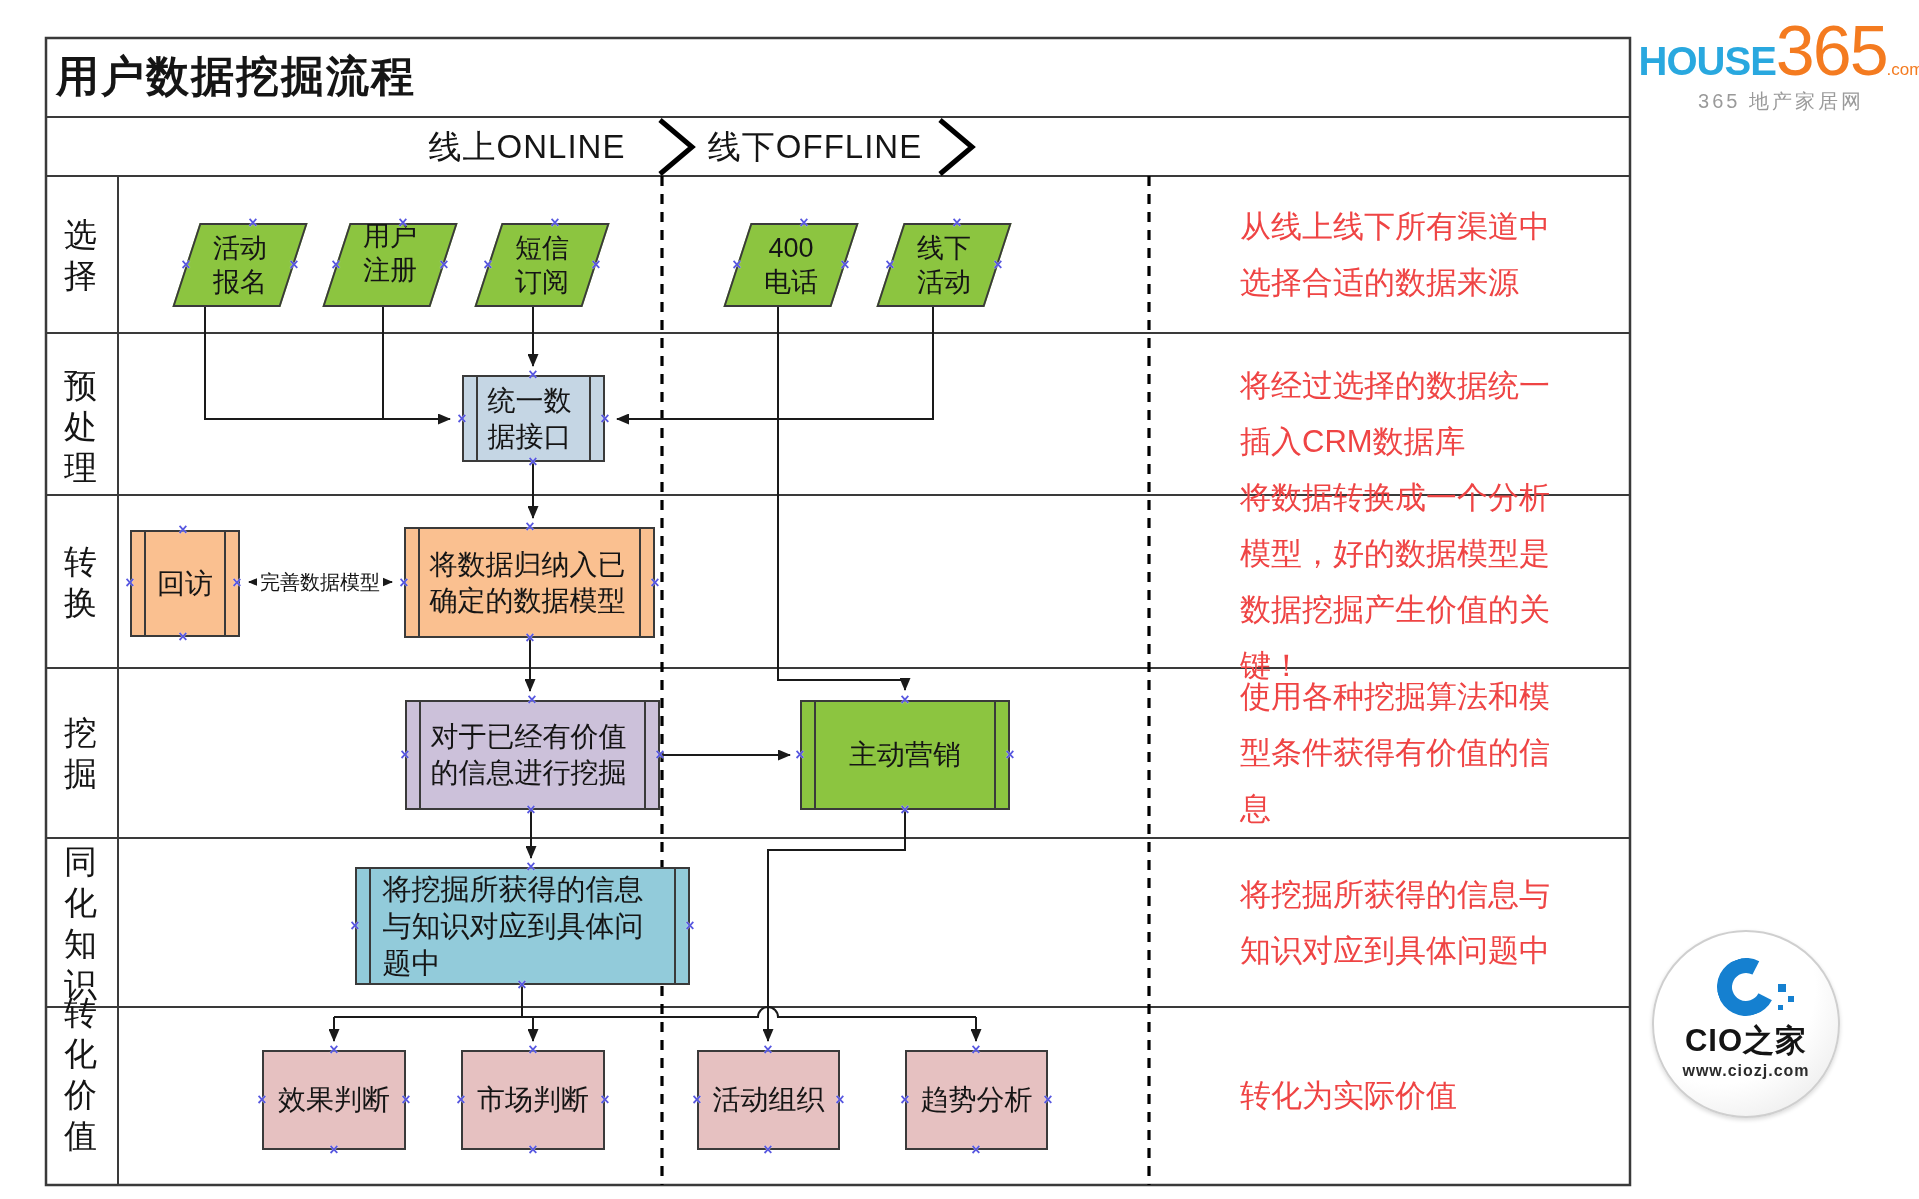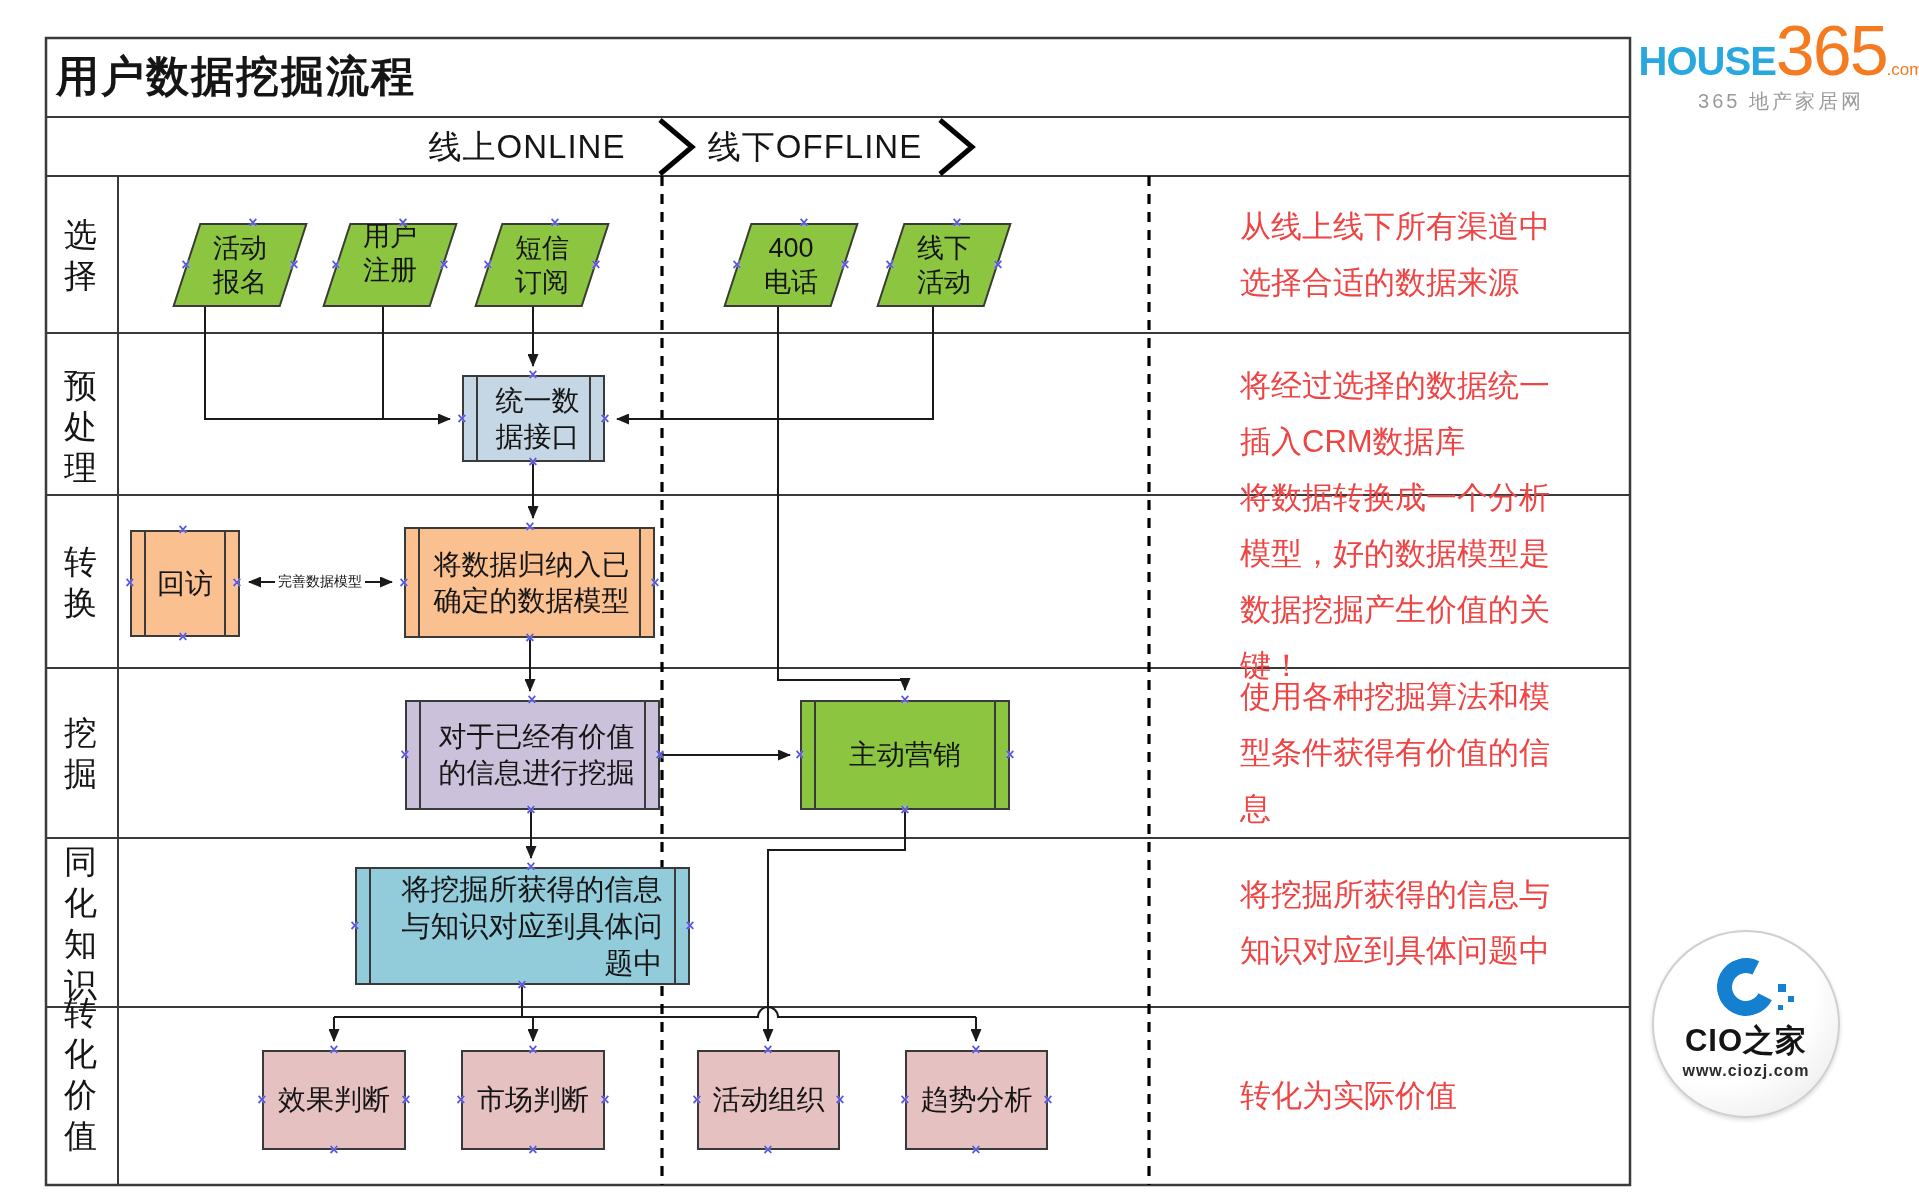--- a/index.html
+++ b/index.html
@@ -13,31 +13,31 @@
   #stage{position:relative;width:1919px;height:1199px;background:#fff;overflow:hidden}
   svg.layer{position:absolute;left:0;top:0;pointer-events:none}
   .title{position:absolute;left:56px;top:48px;font-size:43px;font-weight:600;letter-spacing:2px;color:#151515}
   .hdr{position:absolute;top:118px;height:58px;display:flex;align-items:center;justify-content:center;
        font-size:33px;color:#151515;letter-spacing:1px}
   .stage-cell{position:absolute;left:46px;width:72px;display:flex;align-items:center;justify-content:center}
   .vtxt{width:36px;font-size:33px;line-height:41px;word-break:break-all;color:#151515}
   .desc-cell{position:absolute;left:1240px;width:362px;display:flex;align-items:center}
   .desc-cell span{width:340px;font-size:31px;line-height:56px;color:#ef4444}
   .pp{position:absolute;border:2px solid var(--frame);display:flex;align-items:center;justify-content:center;
-      text-align:right;z-index:2}
+      text-align:left;z-index:2}
   .bar{position:absolute;top:-1px;bottom:-1px;width:0;border-left:2px solid var(--frame)}
   .bar.l{left:12px}.bar.r{right:12px}
   .nlabel{display:inline-block;font-size:28px;line-height:36px;color:#151515;word-break:break-all}
   .para{position:absolute;border:2px solid var(--frame);transform:skewX(-18deg);z-index:1;background:var(--green)}
   .plabel{position:absolute;display:flex;align-items:center;justify-content:center;text-align:center;z-index:2}
   .plabel span{width:58px;font-size:27px;line-height:34px;word-break:break-all;color:#151515}
   .cp{position:absolute;z-index:5;color:var(--marker);font-size:16px;font-weight:bold;line-height:1;
       transform:translate(-50%,-50%);text-shadow:0 0 1px #fff}
   .edge-label{position:absolute;left:320px;top:582px;transform:translate(-50%,-50%);background:#fff;
-      padding:0 3px;font-size:14px;color:#151515;z-index:4;white-space:nowrap}
+      padding:0 3px;font-size:20px;color:#151515;z-index:4;white-space:nowrap}
   
   .h365{position:absolute;left:1646px;top:16px;width:270px;text-align:center}
   .h365-row{display:flex;align-items:baseline;justify-content:center}
   .h365-house{color:var(--hblue);font-weight:800;font-size:40px;letter-spacing:-1px}
   .h365-num{color:var(--horange);font-weight:400;font-size:70px;letter-spacing:-2px;line-height:1}
   .h365-com{color:var(--horange);font-weight:400;font-size:17px}
   .h365-tag{color:var(--taggray);font-size:20px;letter-spacing:3px;margin-top:2px}
   
   .cio{position:absolute;left:1652px;top:930px;width:188px;height:188px;border-radius:50%;
        background:radial-gradient(circle at 35% 30%, #ffffff 55%, #f1f1f1 78%, #dcdcdc 100%);

